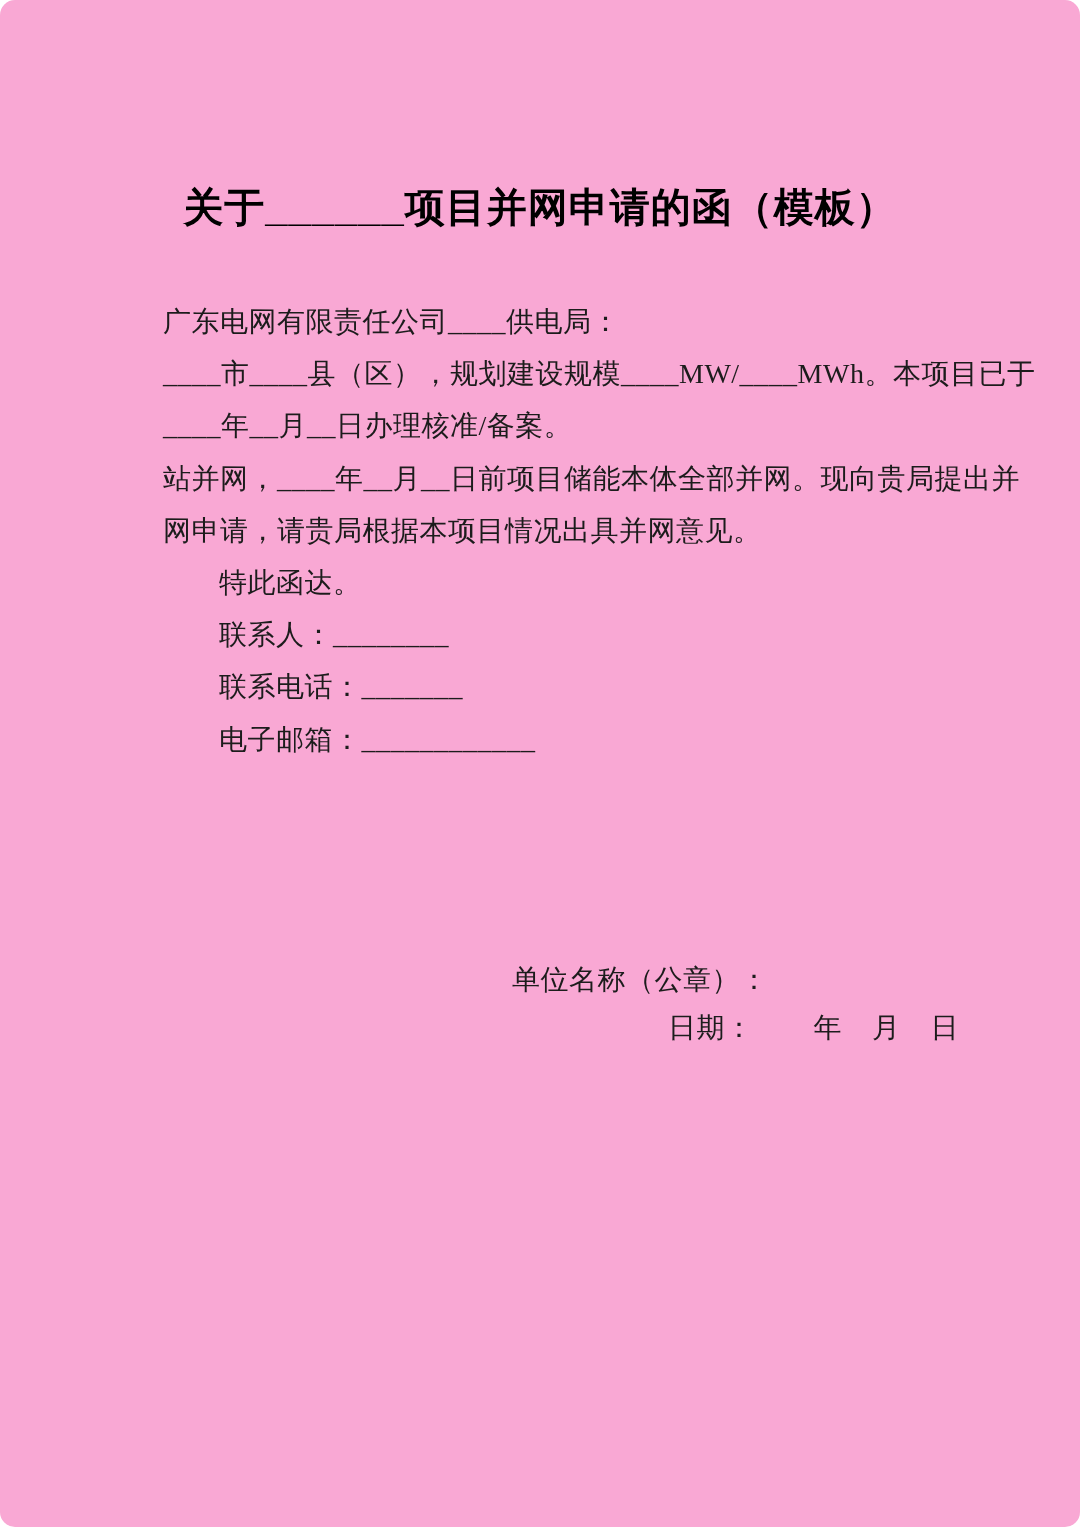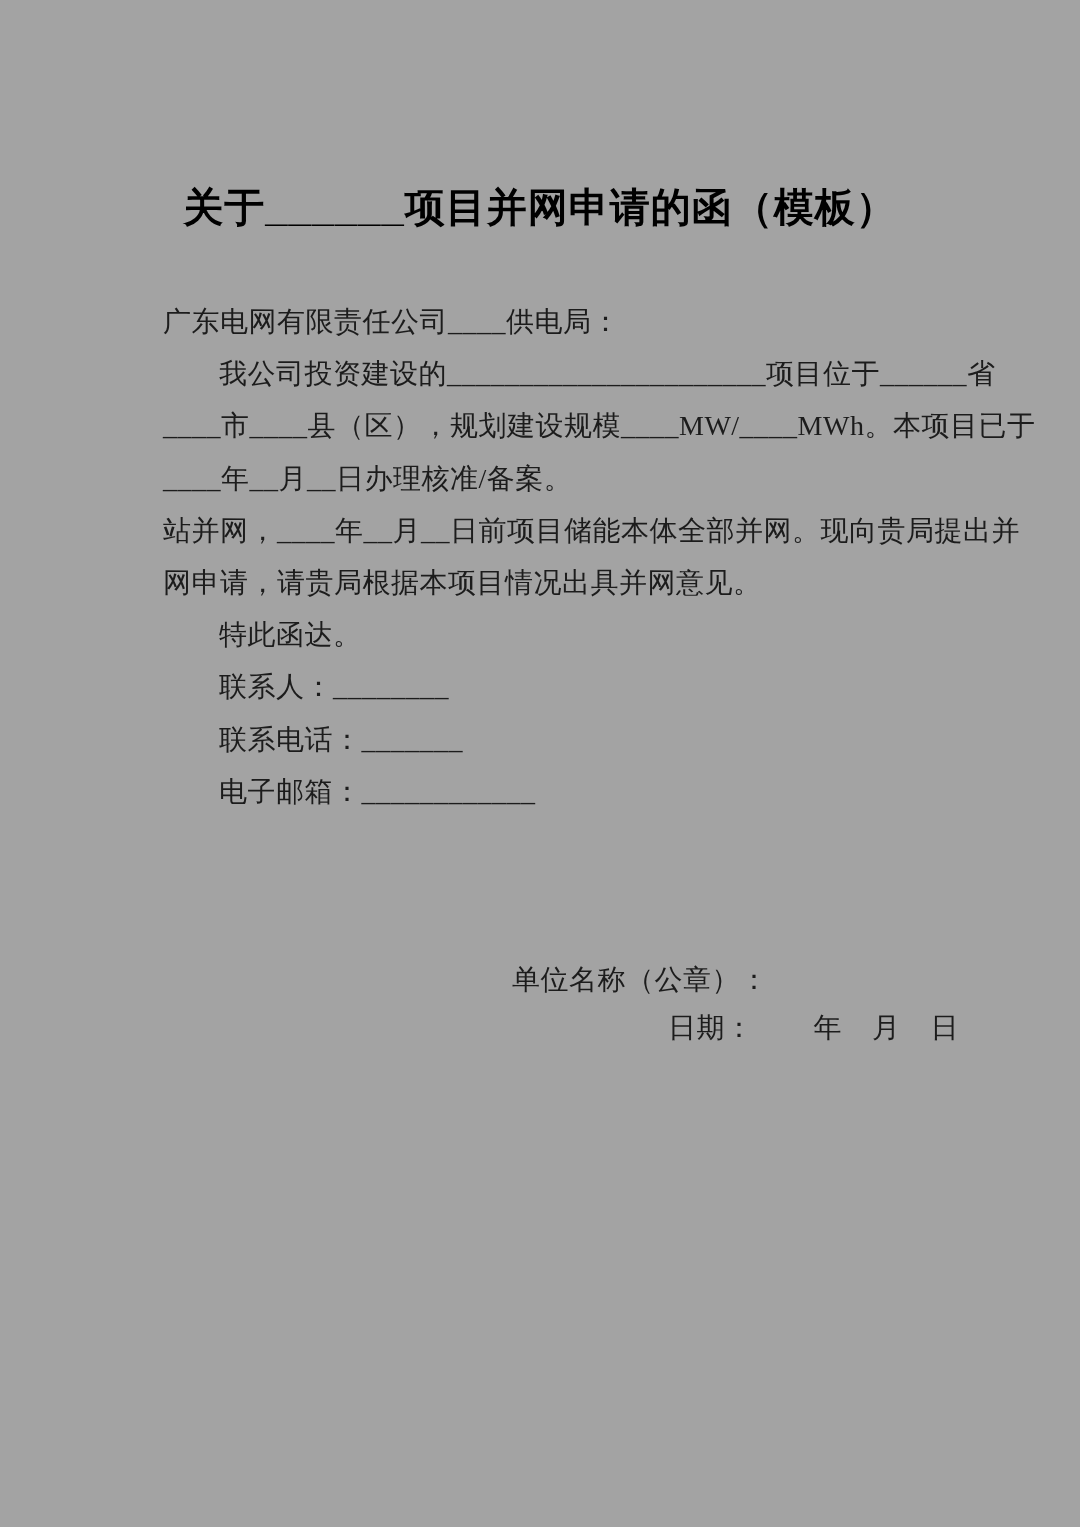--- a/index.html
+++ b/index.html
@@ -1,24 +1,25 @@
 <!DOCTYPE html>
 <html><head>
 <meta charset="utf-8">
 <style>
   * { margin: 0; padding: 0; box-sizing: border-box; font-family: Liberation Serif, serif; }
   html, body { background: #ffffff; }
   .page {
     position: relative;
     width: 1080px;
     height: 1527px;
-    background: #a3a3a3;
+    background: #f9a8d4;
     overflow: hidden;
     font-family: "Liberation Serif", serif;
     color: #1c1c1c;
+    border-radius: 15px;
   }
   .doc-title {
     position: absolute;
     top: 180px;
     left: 0;
     width: 100%;
     text-align: center;
     font-family: "Liberation Sans", sans-serif;
     font-weight: 700;
     font-size: 40px;
@@ -54,21 +55,20 @@
 </style>
 </head>
 <body>
 
 <div class="page">
 
   <h1 class="doc-title">关于______项目并网申请的函（模板）</h1>
 
   <div class="doc-body">
     <div class="line">广东电网有限责任公司____供电局：</div>
-    <div class="line indent">我公司投资建设的______________________项目位于______省</div>
     <div class="line">____市____县（区），规划建设规模____MW/____MWh。本项目已于</div>
     <div class="line">____年__月__日办理核准/备案。</div>
     <div class="line">站并网，____年__月__日前项目储能本体全部并网。现向贵局提出并</div>
     <div class="line">网申请，请贵局根据本项目情况出具并网意见。</div>
     <div class="line indent">特此函达。</div>
     <div class="line indent">联系人：________</div>
     <div class="line indent">联系电话：_______</div>
     <div class="line indent">电子邮箱：____________</div>
   </div>
 

